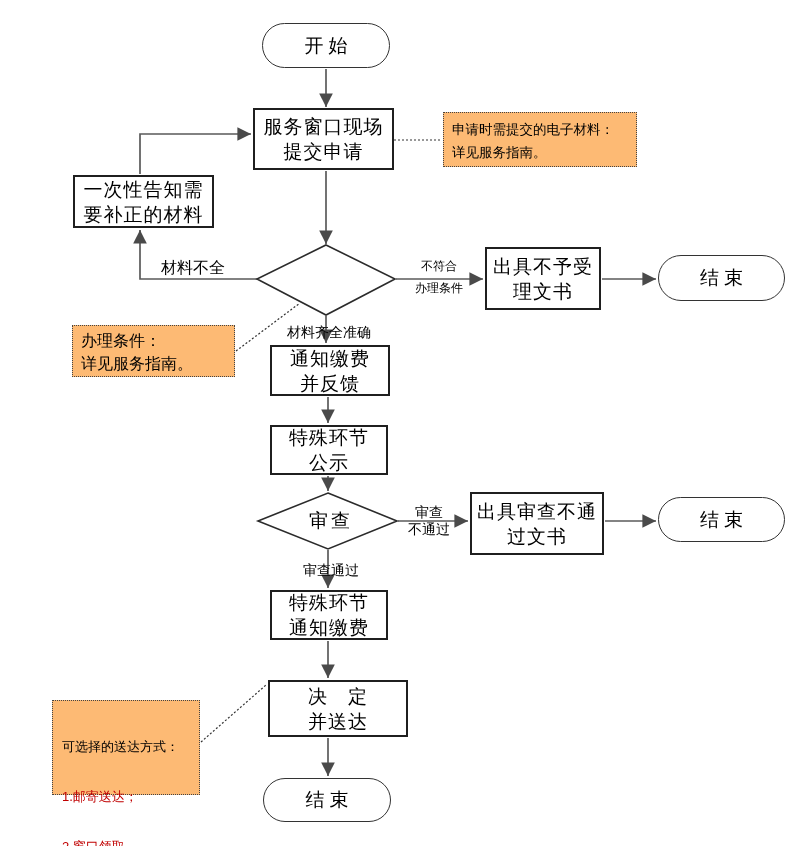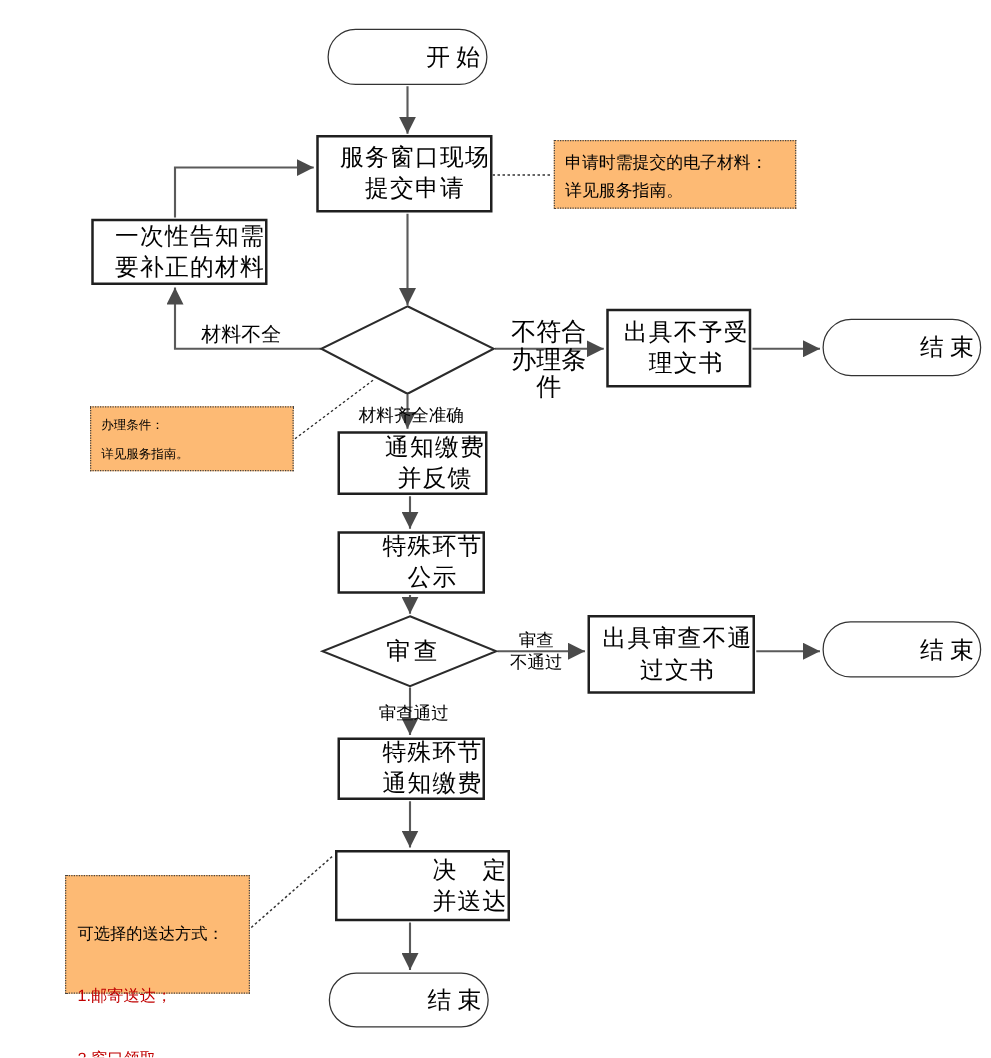--- a/index.html
+++ b/index.html
@@ -4,41 +4,41 @@
 <title>Flowchart</title>
 <style>
   html,body{margin:0;padding:0;background:#ffffff;}
   .canvas{
     position:relative;width:793px;height:846px;background:#ffffff;overflow:hidden;
     font-family:"Liberation Sans","DejaVu Sans",sans-serif;color:#000;
   }
   .edges{position:absolute;left:0;top:0;z-index:1;}
   .node{
     position:absolute;box-sizing:border-box;z-index:2;background:#ffffff;
-    display:flex;align-items:center;justify-content:flex-end;
+    display:flex;align-items:center;justify-content:center;
     text-align:center;white-space:pre-line;
   }
   .process{border:2px solid #1f1f1f;font-size:19px;line-height:25px;letter-spacing:1px;}
   .terminator{border:1.5px solid #333333;border-radius:23px;font-size:19px;letter-spacing:5px;padding-left:5px;}
   .dlabel{
     position:absolute;z-index:3;font-size:19px;letter-spacing:3px;padding-left:3px;
     display:flex;align-items:center;justify-content:center;text-align:center;
   }
   .elabel{position:absolute;z-index:3;text-align:center;white-space:pre-line;}
   .lbl-incomplete{left:154px;top:258px;width:78px;font-size:16px;}
-  .lbl-not-qualified{left:404px;top:255px;width:70px;font-size:20px;line-height:22px;}
+  .lbl-not-qualified{left:404px;top:255px;width:70px;font-size:12px;line-height:22px;}
   .lbl-complete{left:283px;top:324px;width:92px;font-size:14px;}
   .lbl-review-fail{left:400px;top:504px;width:58px;font-size:14px;line-height:17px;}
   .lbl-review-pass{left:299px;top:562px;width:64px;font-size:14px;}
   .note{
     position:absolute;box-sizing:border-box;z-index:2;background:#fdba74;
     border:1px dotted #444444;text-align:left;white-space:pre-line;
   }
   .note1{left:443px;top:112px;width:194px;height:55px;padding:5px 8px;font-size:13.5px;line-height:23px;}
-  .note2{left:72px;top:325px;width:163px;height:52px;padding:3px 8px;font-size:10px;line-height:23px;}
+  .note2{left:72px;top:325px;width:163px;height:52px;padding:3px 8px;font-size:16px;line-height:23px;}
   .note3{left:52px;top:700px;width:148px;height:95px;padding:8px 9px;font-size:13px;line-height:25px;}
   .note3 .red{color:#c00000;}
   
   .n-start{left:262px;top:23px;width:128px;height:45px;}
   .n-submit{left:253px;top:108px;width:141px;height:62px;}
   .n-correction{left:73px;top:175px;width:141px;height:53px;}
   .n-reject-doc{left:485px;top:247px;width:116px;height:63px;}
   .n-end1{left:658px;top:255px;width:127px;height:46px;}
   .n-gen-number{left:270px;top:345px;width:120px;height:51px;}
   .n-publicity{left:270px;top:425px;width:118px;height:50px;}

